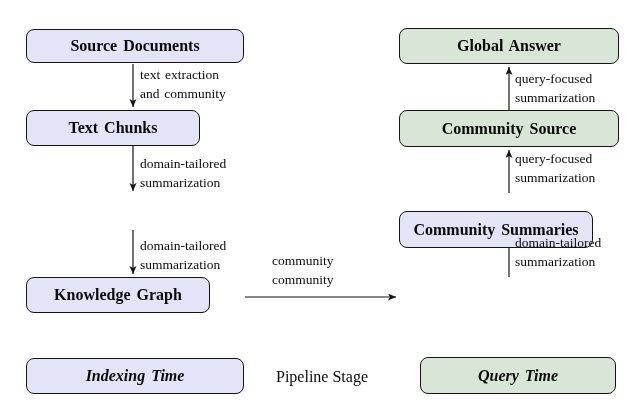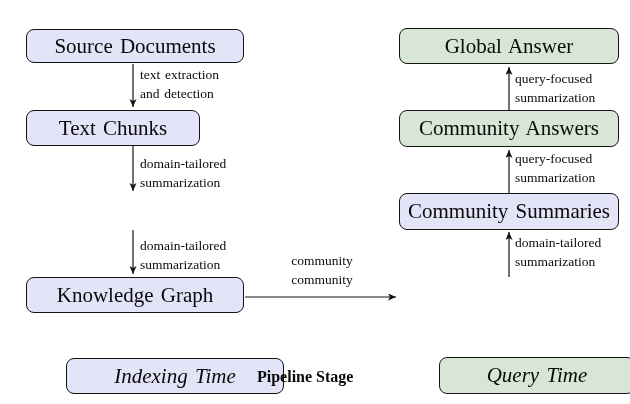--- a/index.html
+++ b/index.html
@@ -21,39 +21,41 @@
   }
   .arrows{position:absolute;left:0;top:0;width:630px;height:404px;}
   .arrows line{stroke:var(--arrow);stroke-width:1.2;}
   .arrows .ah{fill:var(--arrow);}
   .node{
     position:absolute;
     box-sizing:border-box;
     border:1.5px solid var(--border);
     border-radius:8px;
     display:flex;align-items:center;justify-content:center;
-    font-size:21px;
+    font-size:16px;
     white-space:nowrap;
     word-spacing:2px;
+    font-weight:bold;
   }
   .node.indexing{background:var(--indexing-fill);}
   .node.query{background:var(--query-fill);text-align:right;}
-  .node.legend{font-style:italic;margin-left:40px;}
+  .node.legend{font-style:italic;}
   .edge-label{
     position:absolute;
     font-size:13.5px;
     line-height:18.5px;
     white-space:nowrap;
     word-spacing:1.5px;
   }
-  .edge-label.centered{text-align:center;}
+  .edge-label.centered{}
   .stage-label{
     position:absolute;
-    font-weight:bold;
+    font-weight:normal;
     font-size:16px;
+    text-align:center;
     white-space:nowrap;
   }
 </style>
 </head>
 <body>
 
 <div class="canvas">
 
   <svg class="arrows" viewBox="0 0 630 404" xmlns="http://www.w3.org/2000/svg">
     <defs>
@@ -65,29 +67,29 @@
     <line x1="133" y1="146" x2="133" y2="191" marker-end="url(#ah)"></line>
     <line x1="133" y1="230" x2="133" y2="274" marker-end="url(#ah)"></line>
     <line x1="245" y1="297" x2="396" y2="297" marker-end="url(#ah)"></line>
     <line x1="509" y1="277" x2="509" y2="232" marker-end="url(#ah)"></line>
     <line x1="509" y1="193" x2="509" y2="150" marker-end="url(#ah)"></line>
     <line x1="509" y1="110" x2="509" y2="67" marker-end="url(#ah)"></line>
   </svg>
 
   <div class="node indexing" style="left:26px;top:29px;width:218px;height:34px">Source Documents</div>
   <div class="node indexing" style="left:26px;top:110px;width:174px;height:36px">Text Chunks</div>
-  <div class="node indexing" style="left:26px;top:277px;width:218px;height:36px">Knowledge Graph</div>
+  <div class="node indexing" style="left:26px;top:277px;width:184px;height:36px">Knowledge Graph</div>
 
   <div class="node query" style="left:399px;top:28px;width:220px;height:36px">Global Answer</div>
-  <div class="node query" style="left:399px;top:110px;width:220px;height:37px">Community Answers</div>
-  <div class="node indexing" style="left:399px;top:193px;width:220px;height:37px">Community Summaries</div>
+  <div class="node query" style="left:399px;top:110px;width:220px;height:37px">Community Source</div>
+  <div class="node indexing" style="left:399px;top:211px;width:194px;height:37px">Community Summaries</div>
 
   <div class="edge-label" style="left:140px;top:66px">
     <div>text extraction</div>
-    <div>and detection</div>
+    <div>and community</div>
   </div>
   <div class="edge-label" style="left:140px;top:155px">
     <div>domain-tailored</div>
     <div>summarization</div>
   </div>
   <div class="edge-label" style="left:140px;top:237px">
     <div>domain-tailored</div>
     <div>summarization</div>
   </div>
   <div class="edge-label centered" style="left:272px;top:252px;width:100px">
@@ -102,15 +104,15 @@
     <div>query-focused</div>
     <div>summarization</div>
   </div>
   <div class="edge-label" style="left:515px;top:70px">
     <div>query-focused</div>
     <div>summarization</div>
   </div>
 
   <div class="node indexing legend" style="left:26px;top:358px;width:218px;height:36px">Indexing Time</div>
   <div class="stage-label" style="left:257px;top:368px;width:130px">Pipeline Stage</div>
-  <div class="node query legend" style="left:399px;top:357px;width:196px;height:37px">Query Time</div>
+  <div class="node query legend" style="left:420px;top:357px;width:196px;height:37px">Query Time</div>
 
 </div>
 
 </body></html>

